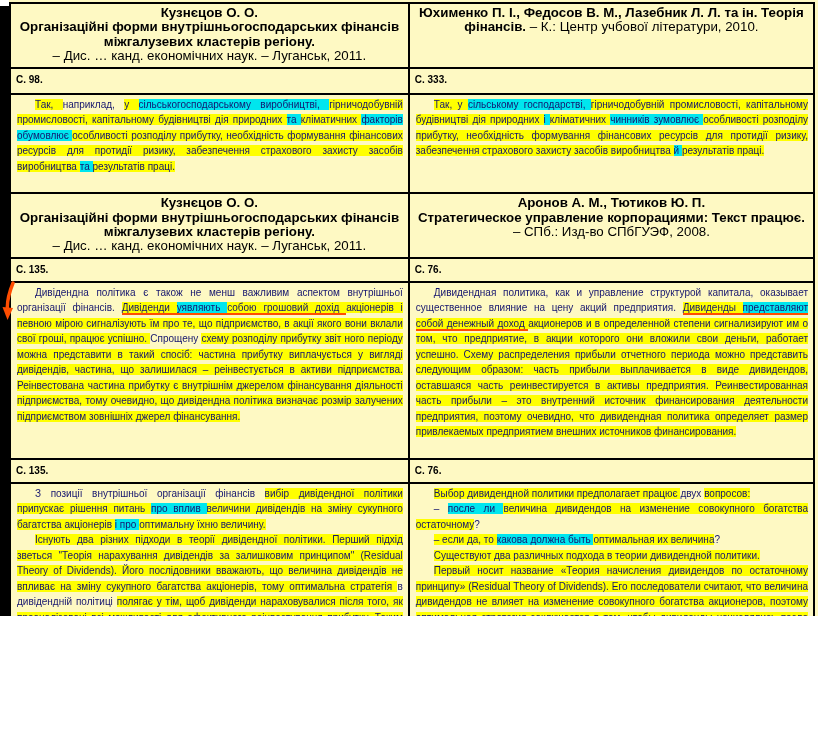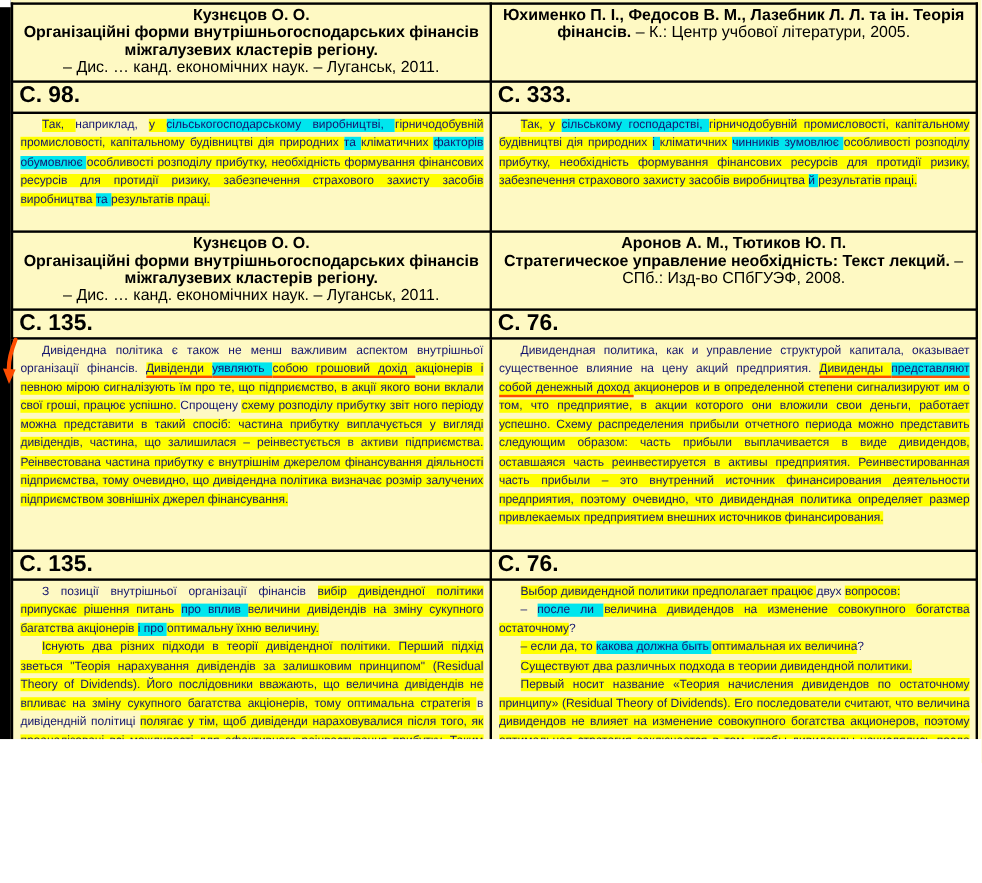--- a/index.html
+++ b/index.html
@@ -25,21 +25,21 @@
 
   td.cite{
     text-align:center;color:var(--ink-head);
     font-size:13.3px;line-height:14.4px;padding:2px 8px 3px;
   }
   .hline{display:block;}
   .hline .b{font-weight:bold;}
 
   td.page{
     font-weight:bold;color:var(--ink-head);
-    font-size:19px;line-height:16px;padding:3px 4px 3px 5px;
+    font-size:10px;line-height:16px;padding:3px 4px 3px 5px;
   }
 
   td.body-cell{
     color:var(--ink-body);font-size:10px;line-height:15.5px;
     text-align:justify;padding:2px 5px 18px 6px;
   }
   .para{margin:0;text-indent:18px;}
   .run{}
   .hl-y{background:var(--hl-y);}
   .hl-c{background:var(--hl-c);}
@@ -69,21 +69,21 @@
         </colgroup>
 
       <tbody>
           <tr class="r-h1">
         <td class="cite">
               <span class="hline"><span class="b">Кузнєцов О. О.</span></span>
               <span class="hline"><span class="b">Організаційні форми внутрішньогосподарських фінансів міжгалузевих кластерів регіону.</span></span>
               <span class="hline"><span>– Дис. … канд. економічних наук. – Луганськ, 2011.</span></span>
             </td>
         <td class="cite">
-              <span class="hline"><span class="b">Юхименко П. І., Федосов В. М., Лазебник Л. Л. та ін. Теорія фінансів.</span><span> – К.: Центр учбової літератури, 2005.</span></span>
+              <span class="hline"><span class="b">Юхименко П. І., Федосов В. М., Лазебник Л. Л. та ін. Теорія фінансів.</span><span> – К.: Центр учбової літератури, 2010.</span></span>
             </td>
       </tr>
 
       <tr class="r-p1">
         <td class="page">С. 98.</td>
         <td class="page">С. 333.</td>
       </tr>
 
       <tr class="r-b1">
         <td class="body-cell">
@@ -95,21 +95,21 @@
       </tr>
 
       <tr class="r-h2">
         <td class="cite">
               <span class="hline"><span class="b">Кузнєцов О. О.</span></span>
               <span class="hline"><span class="b">Організаційні форми внутрішньогосподарських фінансів міжгалузевих кластерів регіону.</span></span>
               <span class="hline"><span>– Дис. … канд. економічних наук. – Луганськ, 2011.</span></span>
             </td>
         <td class="cite">
               <span class="hline"><span class="b">Аронов А. М., Тютиков Ю. П.</span></span>
-              <span class="hline"><span class="b">Стратегическое управление необхідність: Текст лекций.</span><span> – СПб.: Изд-во СПбГУЭФ, 2008.</span></span>
+              <span class="hline"><span class="b">Стратегическое управление корпорациями: Текст працює.</span><span> – СПб.: Изд-во СПбГУЭФ, 2008.</span></span>
             </td>
       </tr>
 
       <tr class="r-p2">
         <td class="page">С. 135.</td>
         <td class="page">С. 76.</td>
       </tr>
 
       <tr class="r-b2">
         <td class="body-cell">

